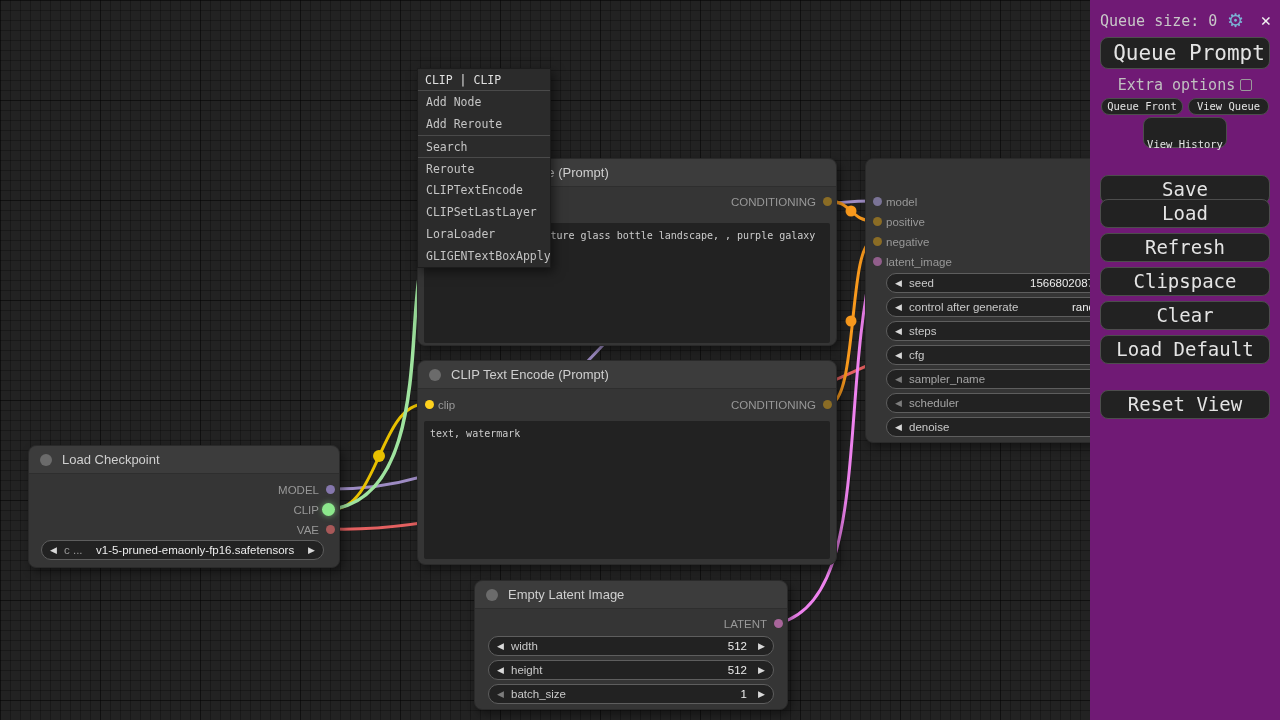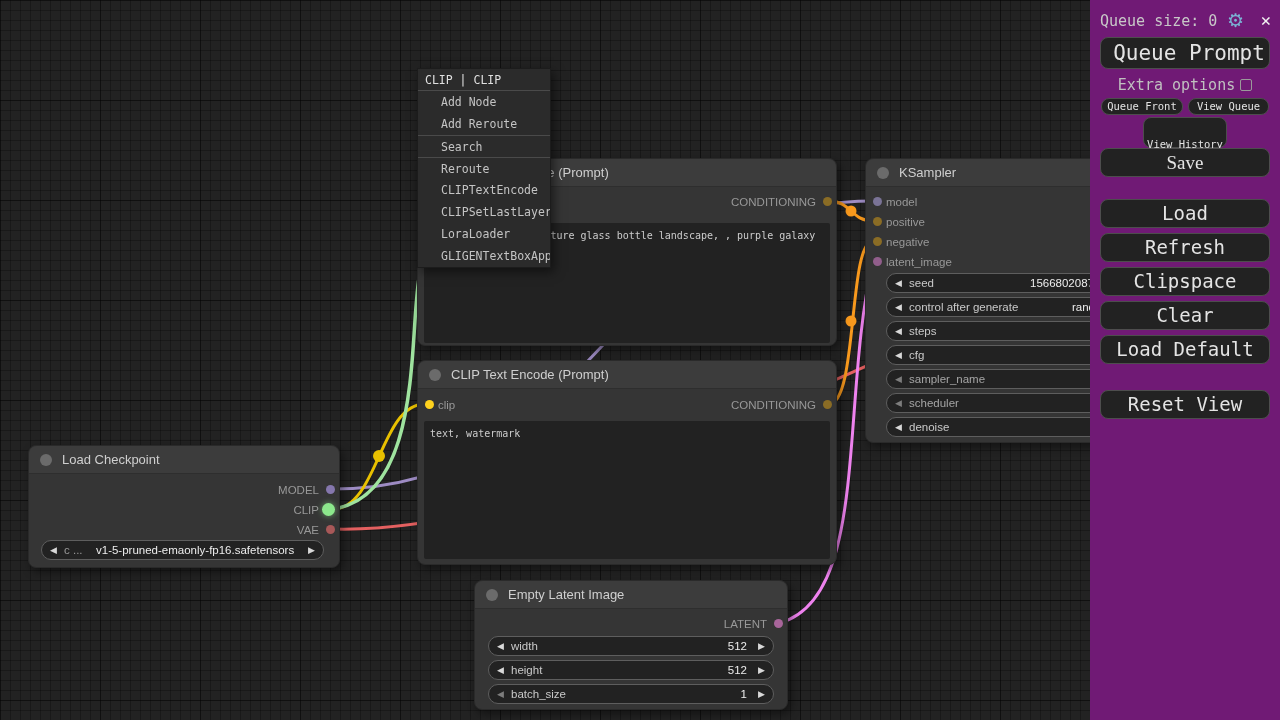--- a/index.html
+++ b/index.html
@@ -76,21 +76,21 @@
     position:absolute; left:417px; top:68px; width:134px; z-index:5;
     background:#2b2b2b; border:1px solid #1c1c1c;
     box-shadow:3px 4px 10px rgba(0,0,0,0.5);
     font-family:"DejaVu Sans Mono","Liberation Mono",monospace;
   }
   .ctx-title {
     height:22px; line-height:22px; padding-left:7px; color:#e0e0e0;
     font-size:11.5px; border-bottom:1px solid #4a4a4a;
   }
   .ctx-item {
-    height:22px; line-height:22px; padding-left:23px; color:#c4c4c4;
+    height:22px; line-height:22px; padding-left:8px; color:#c4c4c4;
     font-size:11.5px; white-space:nowrap; overflow:hidden;
   }
   .ctx-sep { border-top:1px solid #4a4a4a; }
 
   
   .sidebar {
     position:absolute; left:1090px; top:0; width:190px; height:720px;
     background:#701a75; z-index:10;
     font-family:"DejaVu Sans Mono","Liberation Mono",monospace;
   }
@@ -159,24 +159,20 @@
       <span>clip</span>
     </div>
     <div class="slot out" style="top:37px;">
       <span>CONDITIONING</span>
       <span class="dot cond"></span>
     </div>
     <div class="textbox" style="top:60px; height:138px;">text, watermark</div>
   </div>
 
   <div class="node" style="left:865px; top:158px; width:250px; height:285px;">
-    <div class="node-title">
-      <span class="title-dot"></span>
-      <span>KSampler</span>
-    </div>
     <div class="slot in" style="top:36px;">
       <span class="dot model-in" style="left:-13px;"></span>
       <span>model</span>
     </div>
     <div class="slot in" style="top:56px;">
       <span class="dot cond" style="left:-13px;"></span>
       <span>positive</span>
     </div>
     <div class="slot in" style="top:76px;">
       <span class="dot cond" style="left:-13px;"></span>
@@ -293,20 +289,20 @@
   <div class="btn queue-prompt">Queue Prompt</div>
 
   <div class="extra-row">
     <span>Extra options</span><span class="checkbox"></span>
   </div>
 
   <div class="btn small-btn qf">Queue Front</div>
   <div class="btn small-btn vq">View Queue</div>
   <div class="btn view-history">View History</div>
 
-  <div class="btn side-btn" style="top:148px;font-family:Liberation Serif, serif;">Save</div>
+  <div class="btn side-btn" style="top:175px;">Save</div>
   <div class="btn side-btn" style="top:199px;">Load</div>
   <div class="btn side-btn" style="top:233px;">Refresh</div>
   <div class="btn side-btn" style="top:267px;">Clipspace</div>
   <div class="btn side-btn" style="top:301px;">Clear</div>
   <div class="btn side-btn" style="top:335px;">Load Default</div>
   <div class="btn side-btn" style="top:390px;">Reset View</div>
 </div>
 
 </body></html>

